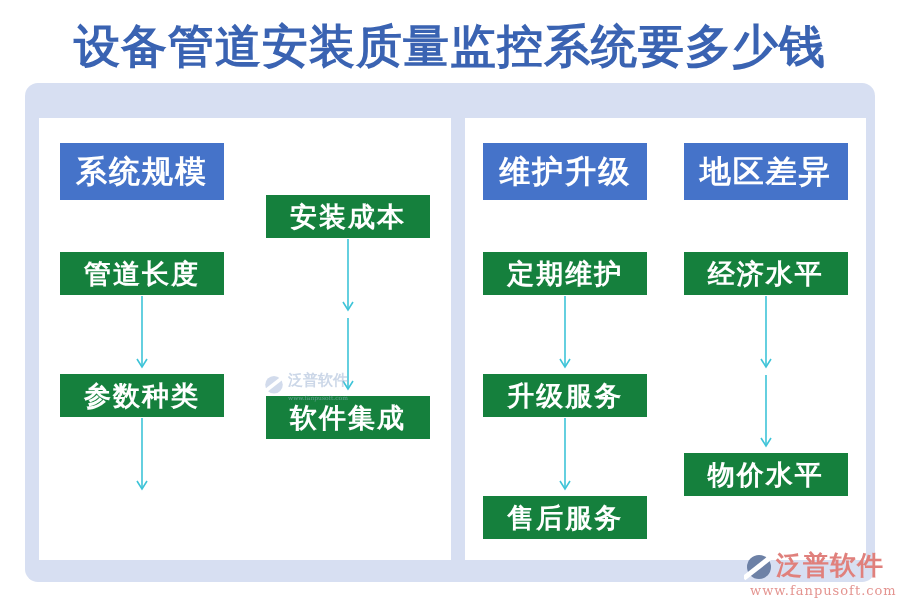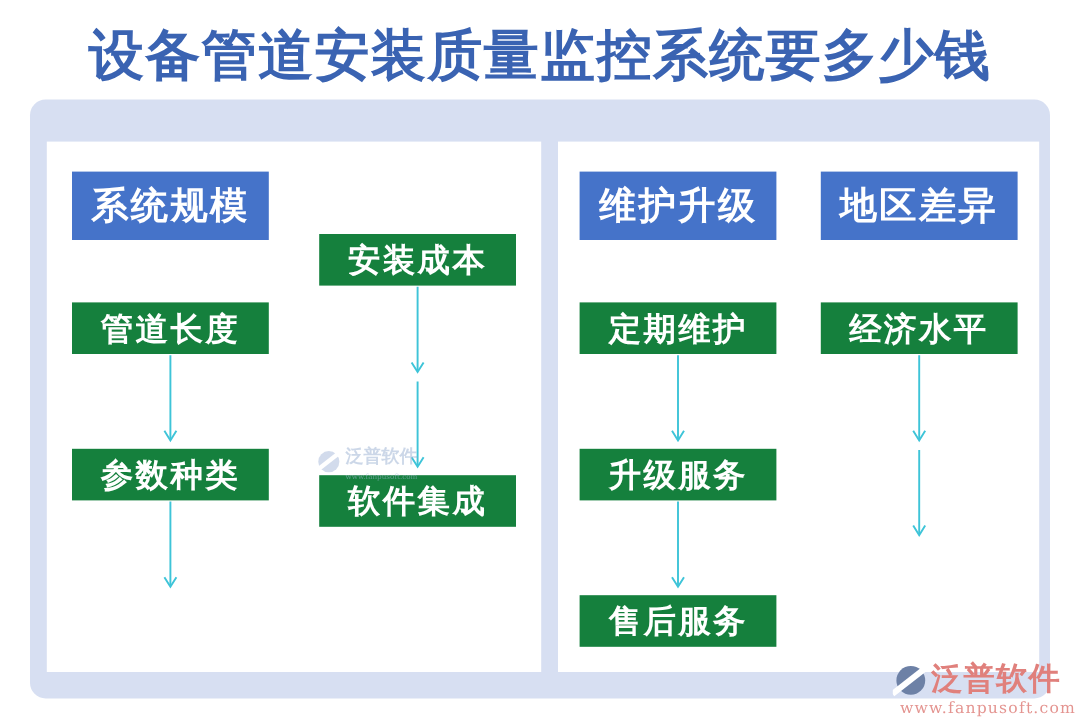--- a/index.html
+++ b/index.html
@@ -152,20 +152,21 @@
               <line x1="7" y1="1" x2="7" y2="71" stroke="#3ec4d8" stroke-width="1.6"></line>
               <polyline points="2,64 7,72 12,64" fill="none" stroke="#3ec4d8" stroke-width="1.6"></polyline>
             </svg>
         </div>
         <div class="arrow-gap">
           <svg width="14" height="79" viewBox="0 0 14 79">
               <line x1="7" y1="1" x2="7" y2="71" stroke="#3ec4d8" stroke-width="1.6"></line>
               <polyline points="2,64 7,72 12,64" fill="none" stroke="#3ec4d8" stroke-width="1.6"></polyline>
             </svg>
         </div>
+        <div class="box child">物价水平</div>
       </div>
     </div>
   </div>
 
   <div class="footer-brand">
     <div class="row1">
       <svg width="30" height="30" viewBox="0 0 30 30">
         <circle cx="15" cy="16" r="12" fill="#6d81a6"></circle>
         <rect x="-4" y="13" width="38" height="5" fill="#ffffff" transform="rotate(-38 15 16)"></rect>
       </svg>

